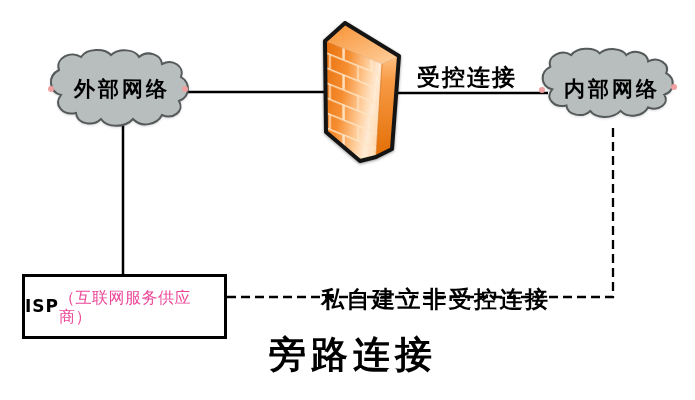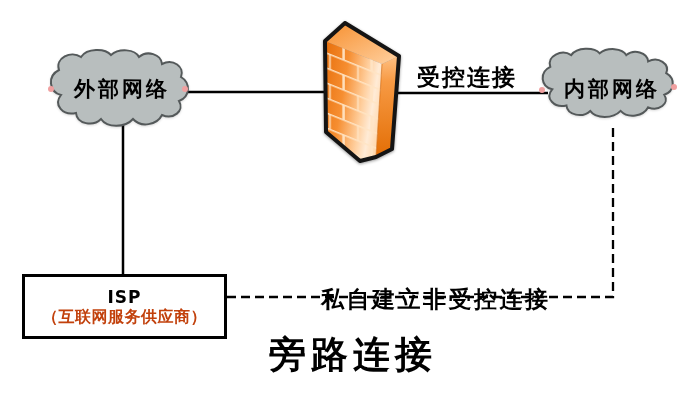--- a/index.html
+++ b/index.html
@@ -15,24 +15,24 @@
   }
   .cloud-label{font-size:21px;letter-spacing:3px;line-height:20px;}
   .edge-label{font-size:23px;letter-spacing:2px;line-height:22px;}
   .lbl-external{left:42px;top:79px;width:160px;}
   .lbl-internal{left:532px;top:79px;width:160px;}
   .lbl-controlled{left:387px;top:66px;width:160px;}
   .lbl-bypass{left:321px;top:288px;width:200px;letter-spacing:2.5px;}
   .isp-box{
     position:absolute;left:22px;top:274px;width:205px;height:65px;
     box-sizing:border-box;border:3px solid #000;background:#ffffff;
-    display:flex;flex-direction:column;align-items:center;justify-content:center;
+    display:flex;flex-direction:row;align-items:center;justify-content:center;
   }
   .isp-name{font-size:17px;font-weight:700;letter-spacing:1px;line-height:19px;color:#000;}
-  .isp-desc{font-size:16px;font-weight:700;letter-spacing:0.5px;line-height:19px;color:#c2410c;}
+  .isp-desc{font-size:16px;font-weight:400;letter-spacing:0.5px;line-height:19px;color:#ec4899;}
   .diagram-title{
     left:153px;top:334px;width:400px;
     font-size:37px;letter-spacing:5px;line-height:42px;
   }
 </style>
 </head>
 <body>
 
 <div class="canvas">
 

